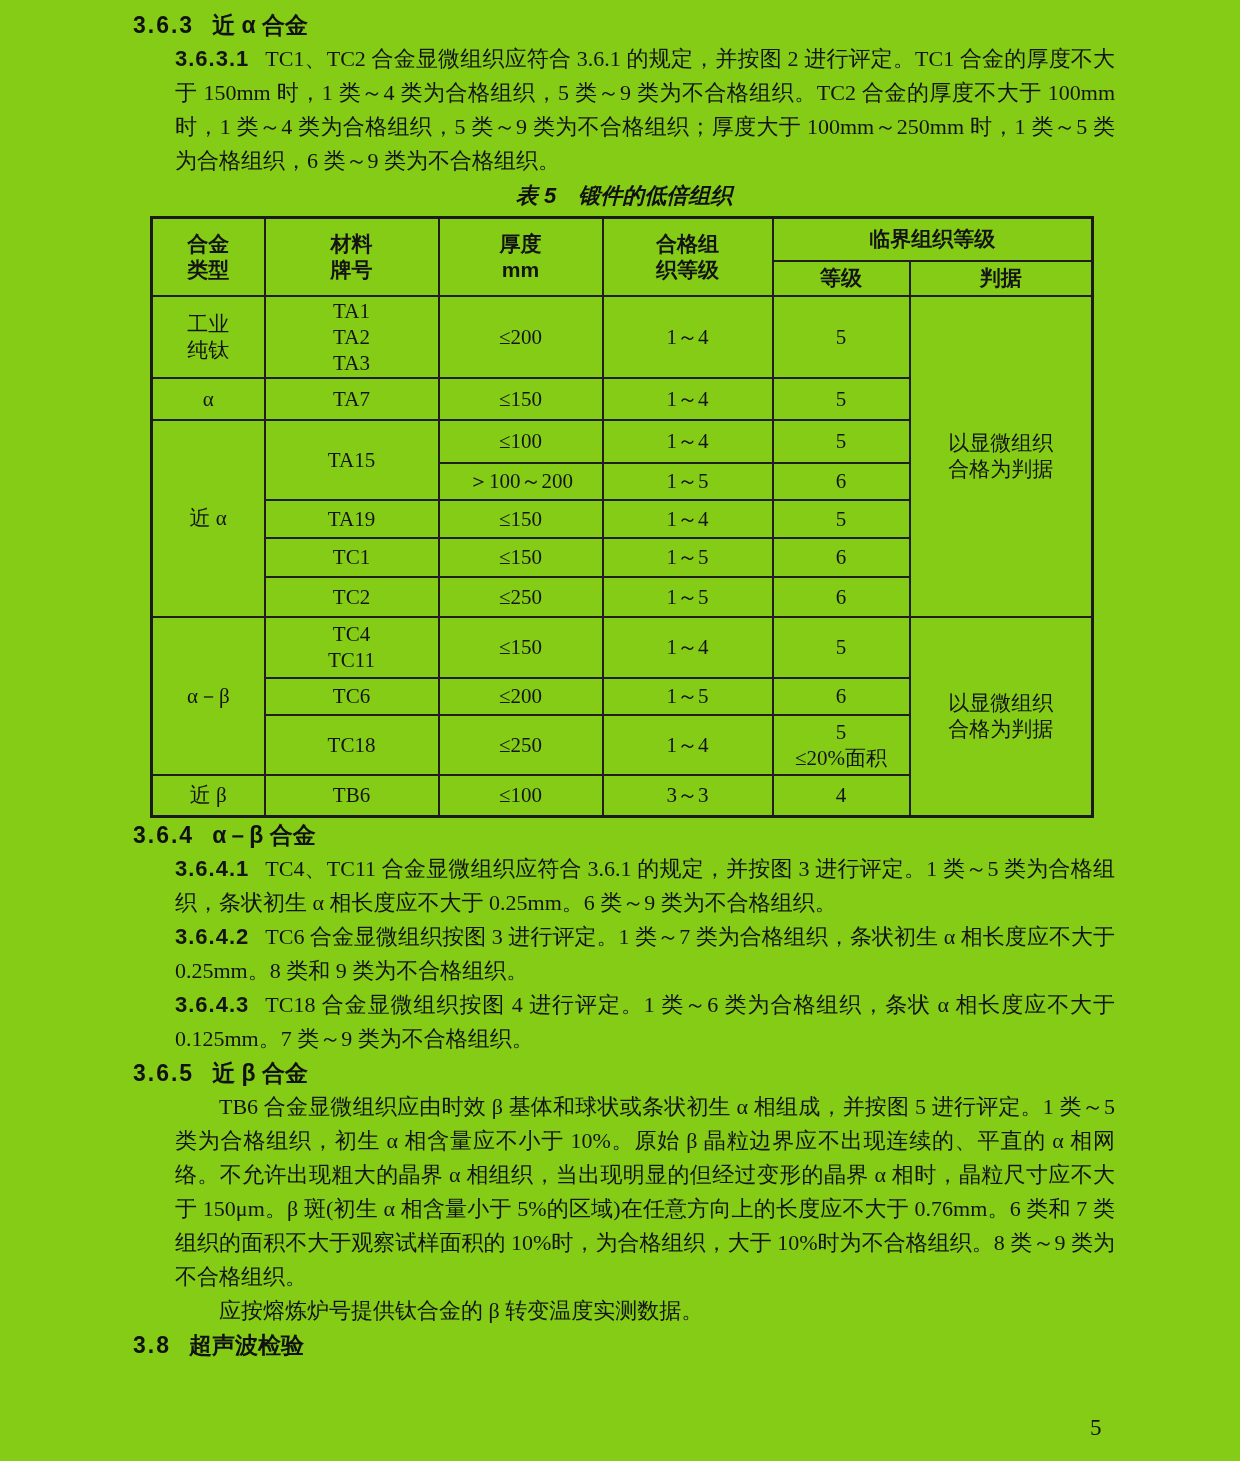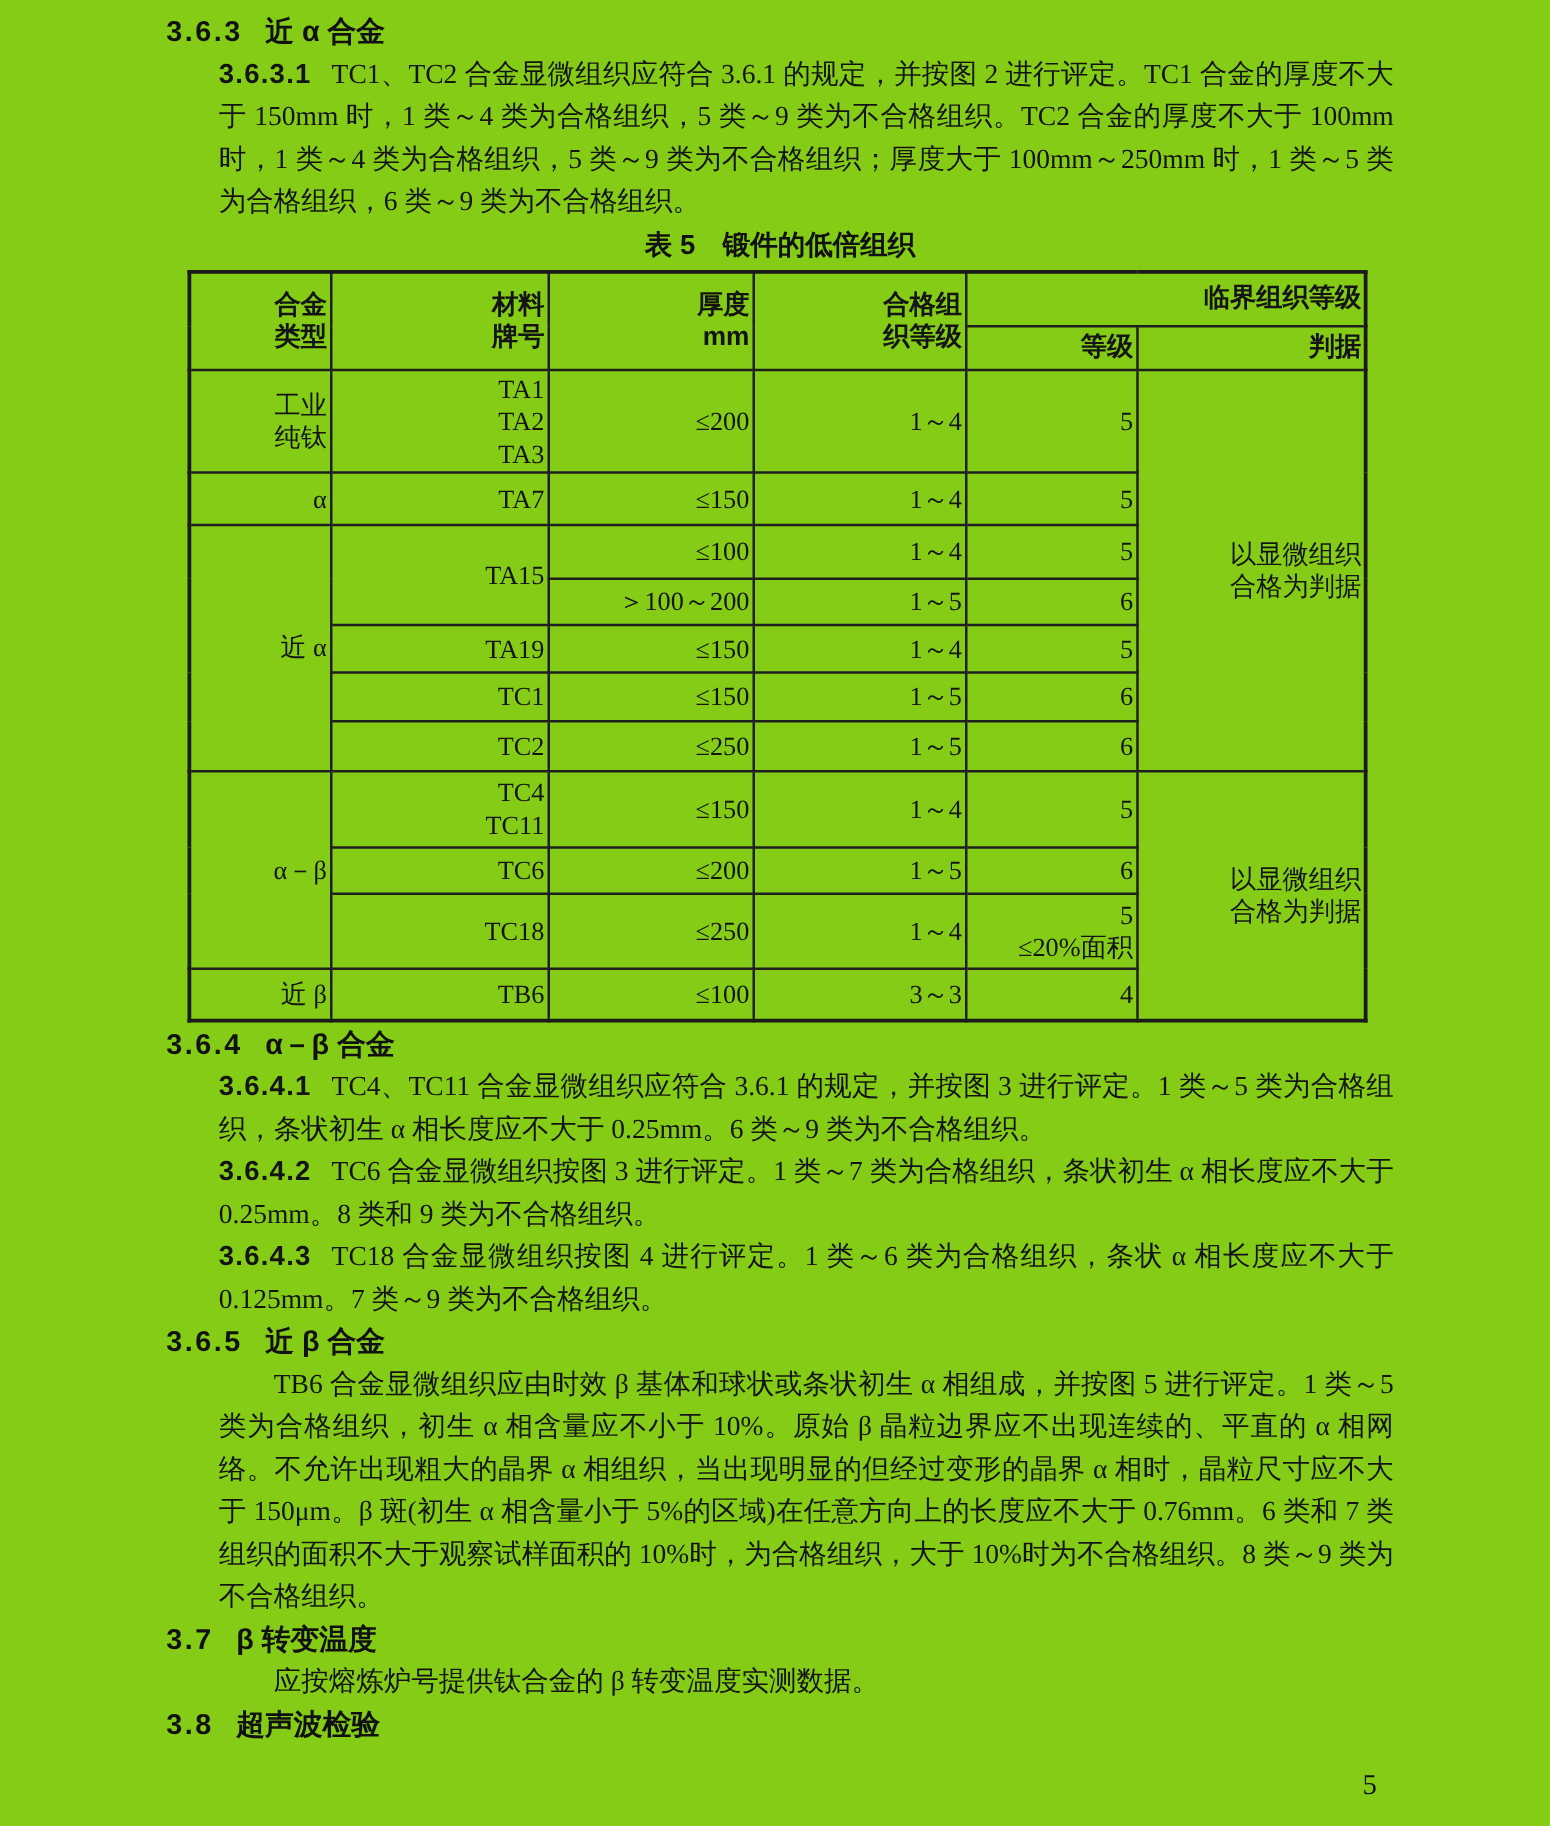--- a/index.html
+++ b/index.html
@@ -39,31 +39,32 @@
   }
   .indent { text-indent: 2em; }
   .tbl-title {
     text-align: center;
     font-family: "Liberation Sans", "DejaVu Sans", sans-serif;
     font-weight: bold;
     font-size: 22px;
     line-height: 28px;
     margin: 4px 0 6px 0;
     color: #111;
+    font-style: italic;
   }
   table.t5 {
     border-collapse: collapse;
     table-layout: fixed;
     width: 941px;
     margin-left: 17px;
     border: 3px solid #1a1a1a;
   }
   table.t5 th, table.t5 td {
     border: 2px solid #1f1f1f;
-    text-align: right;
+    text-align: center;
     vertical-align: middle;
     white-space: pre-line;
     padding: 1px 2px;
     font-size: 21px;
     line-height: 26px;
     color: #141414;
   }
   table.t5 th {
     font-family: "Liberation Sans", "DejaVu Sans", sans-serif;
     font-weight: bold;
@@ -203,21 +204,20 @@
   <p class="body"><span class="cnum">3.6.4.1</span><span>TC4、TC11 合金显微组织应符合 3.6.1 的规定，并按图 3 进行评定。1 类～5 类为合格组织，条状初生 α 相长度应不大于 0.25mm。6 类～9 类为不合格组织。</span></p>
 
   <p class="body"><span class="cnum">3.6.4.2</span><span>TC6 合金显微组织按图 3 进行评定。1 类～7 类为合格组织，条状初生 α 相长度应不大于 0.25mm。8 类和 9 类为不合格组织。</span></p>
 
   <p class="body"><span class="cnum">3.6.4.3</span><span>TC18 合金显微组织按图 4 进行评定。1 类～6 类为合格组织，条状 α 相长度应不大于 0.125mm。7 类～9 类为不合格组织。</span></p>
 
   <h2 class="h"><span class="hnum">3.6.5</span><span>近 β 合金</span></h2>
 
   <p class="body indent">TB6 合金显微组织应由时效 β 基体和球状或条状初生 α 相组成，并按图 5 进行评定。1 类～5 类为合格组织，初生 α 相含量应不小于 10%。原始 β 晶粒边界应不出现连续的、平直的 α 相网络。不允许出现粗大的晶界 α 相组织，当出现明显的但经过变形的晶界 α 相时，晶粒尺寸应不大于 150μm。β 斑(初生 α 相含量小于 5%的区域)在任意方向上的长度应不大于 0.76mm。6 类和 7 类组织的面积不大于观察试样面积的 10%时，为合格组织，大于 10%时为不合格组织。8 类～9 类为不合格组织。</p>
 
-  <h2 class="h"><span class="hnum">3.7</span><span>β 转变温度</span></h2>
 
   <p class="body indent">应按熔炼炉号提供钛合金的 β 转变温度实测数据。</p>
 
   <h2 class="h"><span class="hnum">3.8</span><span>超声波检验</span></h2>
 
   <div class="pagenum">5</div>
 
 </div>
 
 </body></html>

